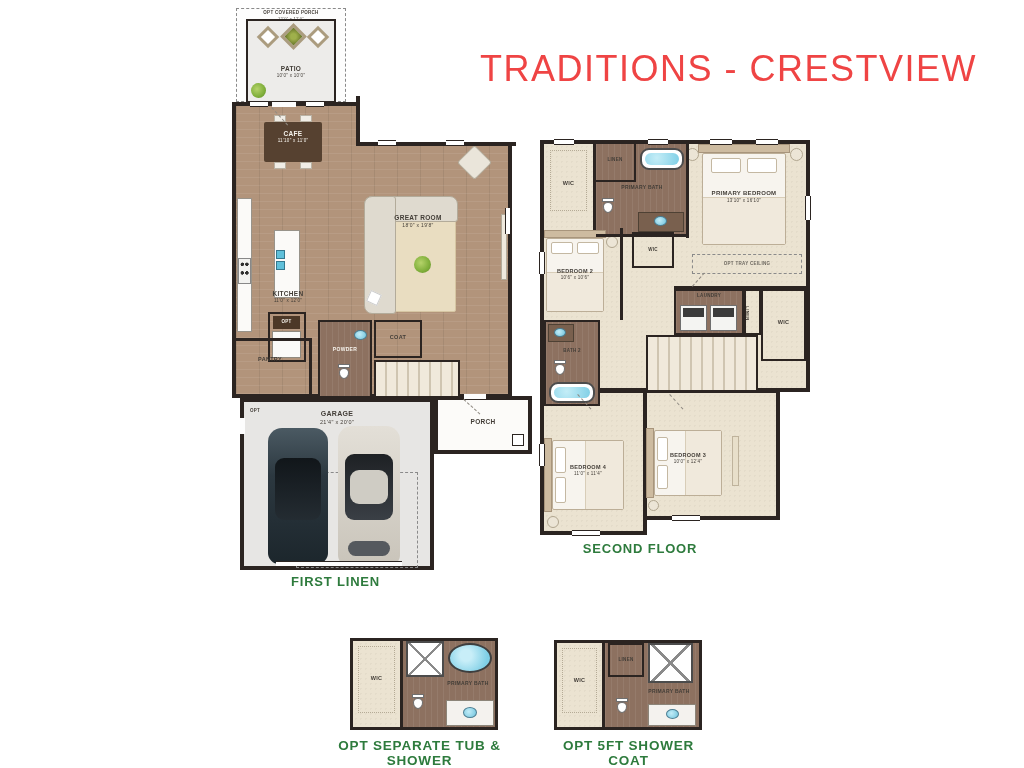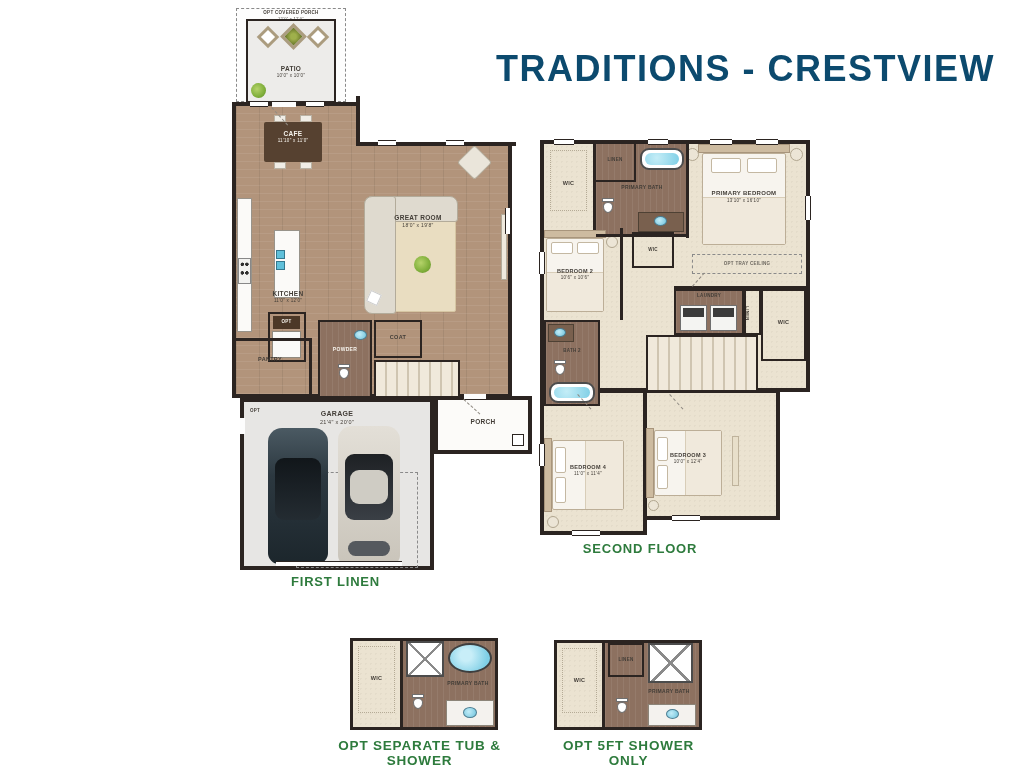--- a/index.html
+++ b/index.html
@@ -1,20 +1,20 @@
 <!DOCTYPE html>
 <html><head>
 <meta charset="utf-8">
 <style>
   *{box-sizing:border-box;margin:0;padding:0}
   html,body{width:1024px;height:768px;background:#fff;overflow:hidden}
   body{position:relative;font-family:"Liberation Sans",sans-serif}
   .abs{position:absolute}
-  .main-title{position:absolute;left:496px;top:48px;width:510px;font-size:36px;font-weight:bold;
-    letter-spacing:1.5px;color:#0c4a6e;white-space:nowrap}
+  .main-title{position:absolute;left:480px;top:48px;width:510px;font-size:36px;font-weight:normal;
+    letter-spacing:1.5px;color:#ef4444;white-space:nowrap}
   .caption{position:absolute;text-align:center;color:#2e7b3d;font-weight:bold;letter-spacing:.8px;font-size:13px}
   .plan{position:absolute}
   .wood{background-color:#b2947b;background-image:
     repeating-linear-gradient(0deg,rgba(255,255,255,.08) 0 1px,transparent 1px 8px),
     repeating-linear-gradient(90deg,rgba(0,0,0,.07) 0 1px,transparent 1px 23px)}
   .woodD{background-color:#8d7160;background-image:
     repeating-linear-gradient(90deg,rgba(255,255,255,.07) 0 1px,transparent 1px 6px)}
   .carpet{background-color:#ebe3d1;background-image:radial-gradient(rgba(0,0,0,.03) 1px,transparent 1px);background-size:5px 5px}
   .room{position:absolute;border:2.5px solid #2b2421;z-index:2}
   .wall-h{position:absolute;background:#2b2421;height:3px;z-index:4}
@@ -391,13 +391,13 @@
   <div class="rlabel" style="left:88px;top:50px;width:54px">
     <span class="rname" style="font-size:5px">PRIMARY BATH</span>
   </div>
   <div class="toilet" style="left:62px;top:60px">
       <div class="tank"></div>
       <div class="bowl"></div>
     </div>
   <div class="vanity" style="left:94px;top:66px;width:48px;height:22px"></div>
   <div class="sink" style="left:112px;top:71px;width:13px;height:10px"></div>
 </div>
-<div class="caption" style="left:546px;top:738px;width:165px;font-size:13.5px">OPT 5FT SHOWER ONLY</div>
+<div class="caption" style="left:546px;top:738px;width:165px;font-size:13.5px">OPT 5FT SHOWER COAT</div>
 
 </body></html>

